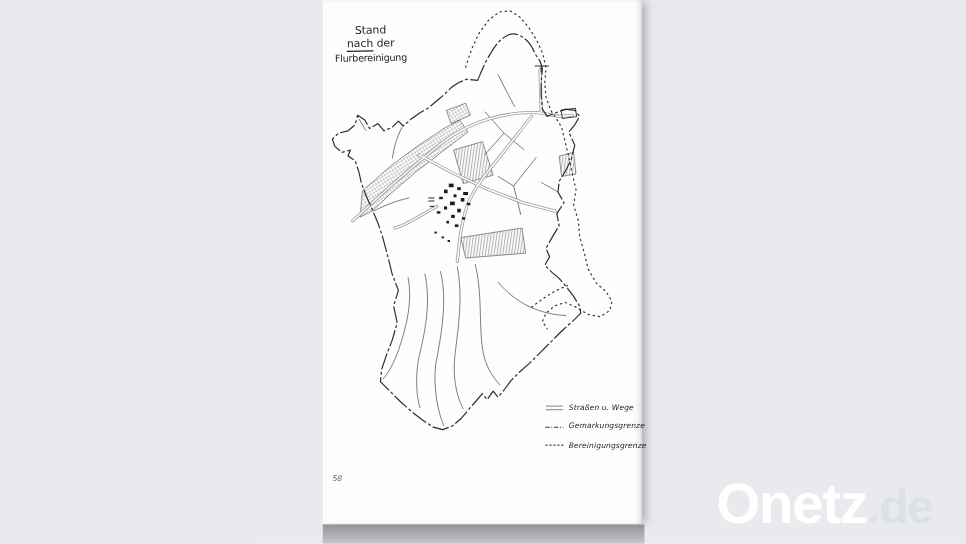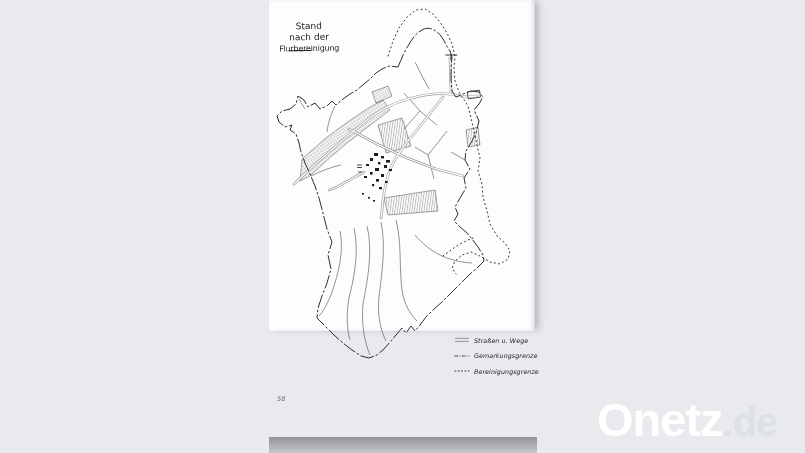--- a/index.html
+++ b/index.html
@@ -1,32 +1,32 @@
 <!DOCTYPE html>
 <html><head>
 <meta charset="utf-8">
 <style>
   html,body{margin:0;padding:0;}
   body{width:805px;height:453px;overflow:hidden;font-family:"DejaVu Sans",sans-serif;}
   .stage{position:absolute;left:0;top:0;width:805px;height:453px;background:#e8eaee;}
 
   
-  .page{position:absolute;left:269px;top:0;width:266px;height:331px;background:#fdfdfd;
+  .page{position:absolute;left:269px;top:0;width:266px;height:437px;background:#fdfdfd;
         box-shadow:5px 0 7px -2px rgba(105,105,115,.45), inset -3px 0 5px -2px rgba(125,125,132,.40);}
   .page-bottom-strip{position:absolute;left:269px;top:437px;width:268px;height:16px;
         background:linear-gradient(to bottom,#939396,#c6c7ca);}
 
   .map-svg{position:absolute;left:0;top:0;width:266px;height:437px;}
 
   
   .map-title{position:absolute;left:6px;top:21px;width:68px;text-align:center;color:#222;
         transform:rotate(-1deg);}
   .map-title .t1{font-size:9px;line-height:11px;}
   .map-title .t2{font-size:9px;line-height:11px;}
-  .map-title .t2 .u{border-bottom:1px solid #222;padding-bottom:8px;}
+  .map-title .t2 .u{border-bottom:1px solid #222;padding-bottom:0px;}
   .map-title .t3{font-size:8px;line-height:12px;letter-spacing:-.2px;}
 
   
   .legend{position:absolute;left:185px;top:335px;color:#222;}
   .legend-row{display:flex;align-items:center;height:10px;margin-bottom:5.5px;}
   .legend-sym{width:16px;height:8px;margin-right:4px;flex:0 0 auto;}
   .legend-label{font-size:6.3px;font-style:italic;white-space:nowrap;letter-spacing:.1px;}
 
   .page-number{position:absolute;left:8px;top:395px;font-size:6.5px;color:#666;font-style:italic;}
 

